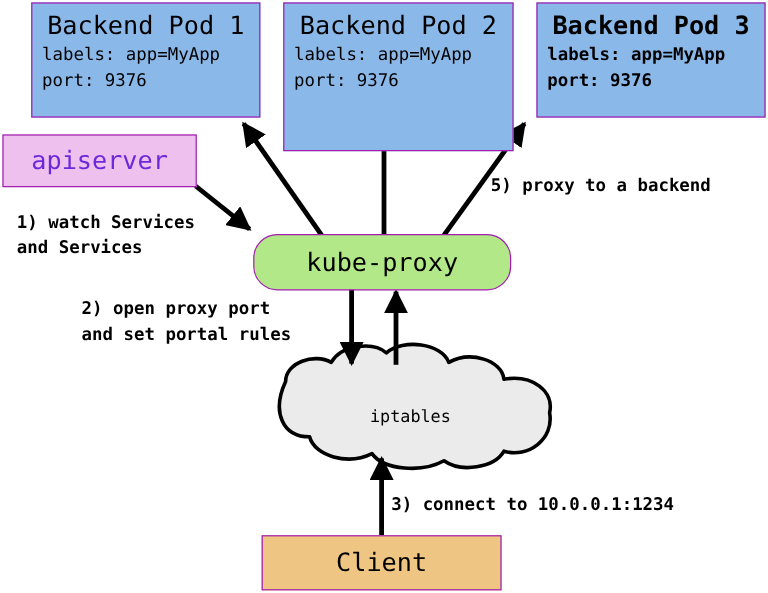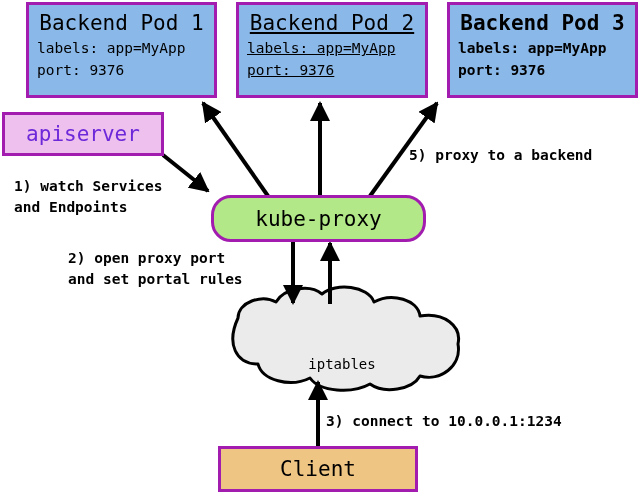--- a/index.html
+++ b/index.html
@@ -20,21 +20,21 @@
   svg.layer {
     position: absolute;
     left: 0;
     top: 0;
     width: 640px;
     height: 494px;
   }
   .node {
     position: absolute;
     box-sizing: border-box;
-    border: 3px solid #a21caf;
+    border: 1px solid #a21caf;
     z-index: 3;
   }
   .pod {
     background: #8ab8e8;
     padding: 4px 8px 0 8px;
   }
   .pod-title {
     font-size: 21px;
     line-height: 28px;
     color: #000;
@@ -135,49 +135,49 @@
 
     <line x1="318" y1="446" x2="318" y2="382" stroke="#000000" stroke-width="4" marker-end="url(#arrowhead)"></line>
   </svg>
 
   <div class="node pod" style="left:26px; top:2px; width:191px; height:96px;">
     <div class="pod-title">Backend Pod 1</div>
     <div class="pod-line">labels: app=MyApp</div>
     <div class="pod-line">port: 9376</div>
   </div>
 
-  <div class="node pod" style="left:236px; top:2px; width:192px; height:96px;text-decoration:underline;">
+  <div class="node pod" style="left:236px; top:2px; width:192px; height:124px;">
     <div class="pod-title">Backend Pod 2</div>
     <div class="pod-line">labels: app=MyApp</div>
     <div class="pod-line">port: 9376</div>
   </div>
 
   <div class="node pod" style="left:447px; top:2px; width:191px; height:96px;font-weight:bold;">
     <div class="pod-title">Backend Pod 3</div>
     <div class="pod-line">labels: app=MyApp</div>
     <div class="pod-line">port: 9376</div>
   </div>
 
   <div class="node apiserver" style="left:2px; top:112px; width:162px; height:44px;">
     <span class="apiserver-label">apiserver</span>
   </div>
 
   <div class="node kubeproxy" style="left:211px; top:195px; width:215px; height:47px;border-radius:20px;">
     <span class="kubeproxy-label">kube-proxy</span>
   </div>
 
-  <div class="cloud-label" style="left:242px; top:356px; width:200px;">iptables</div>
+  <div class="cloud-label" style="left:242px; top:340px; width:200px;">iptables</div>
 
   <div class="node client" style="left:218px; top:446px; width:200px; height:46px;">
     <span class="client-label">Client</span>
   </div>
 
   <div class="note" style="left:14px; top:176px;">
     <div>1) watch Services</div>
-    <div>and Endpoints</div>
+    <div>and Services</div>
   </div>
 
   <div class="note" style="left:68px; top:248px;">
     <div>2) open proxy port</div>
     <div>and set portal rules</div>
   </div>
 
   <div class="note" style="left:326px; top:411px;">
     <div>3) connect to 10.0.0.1:1234</div>
   </div>

